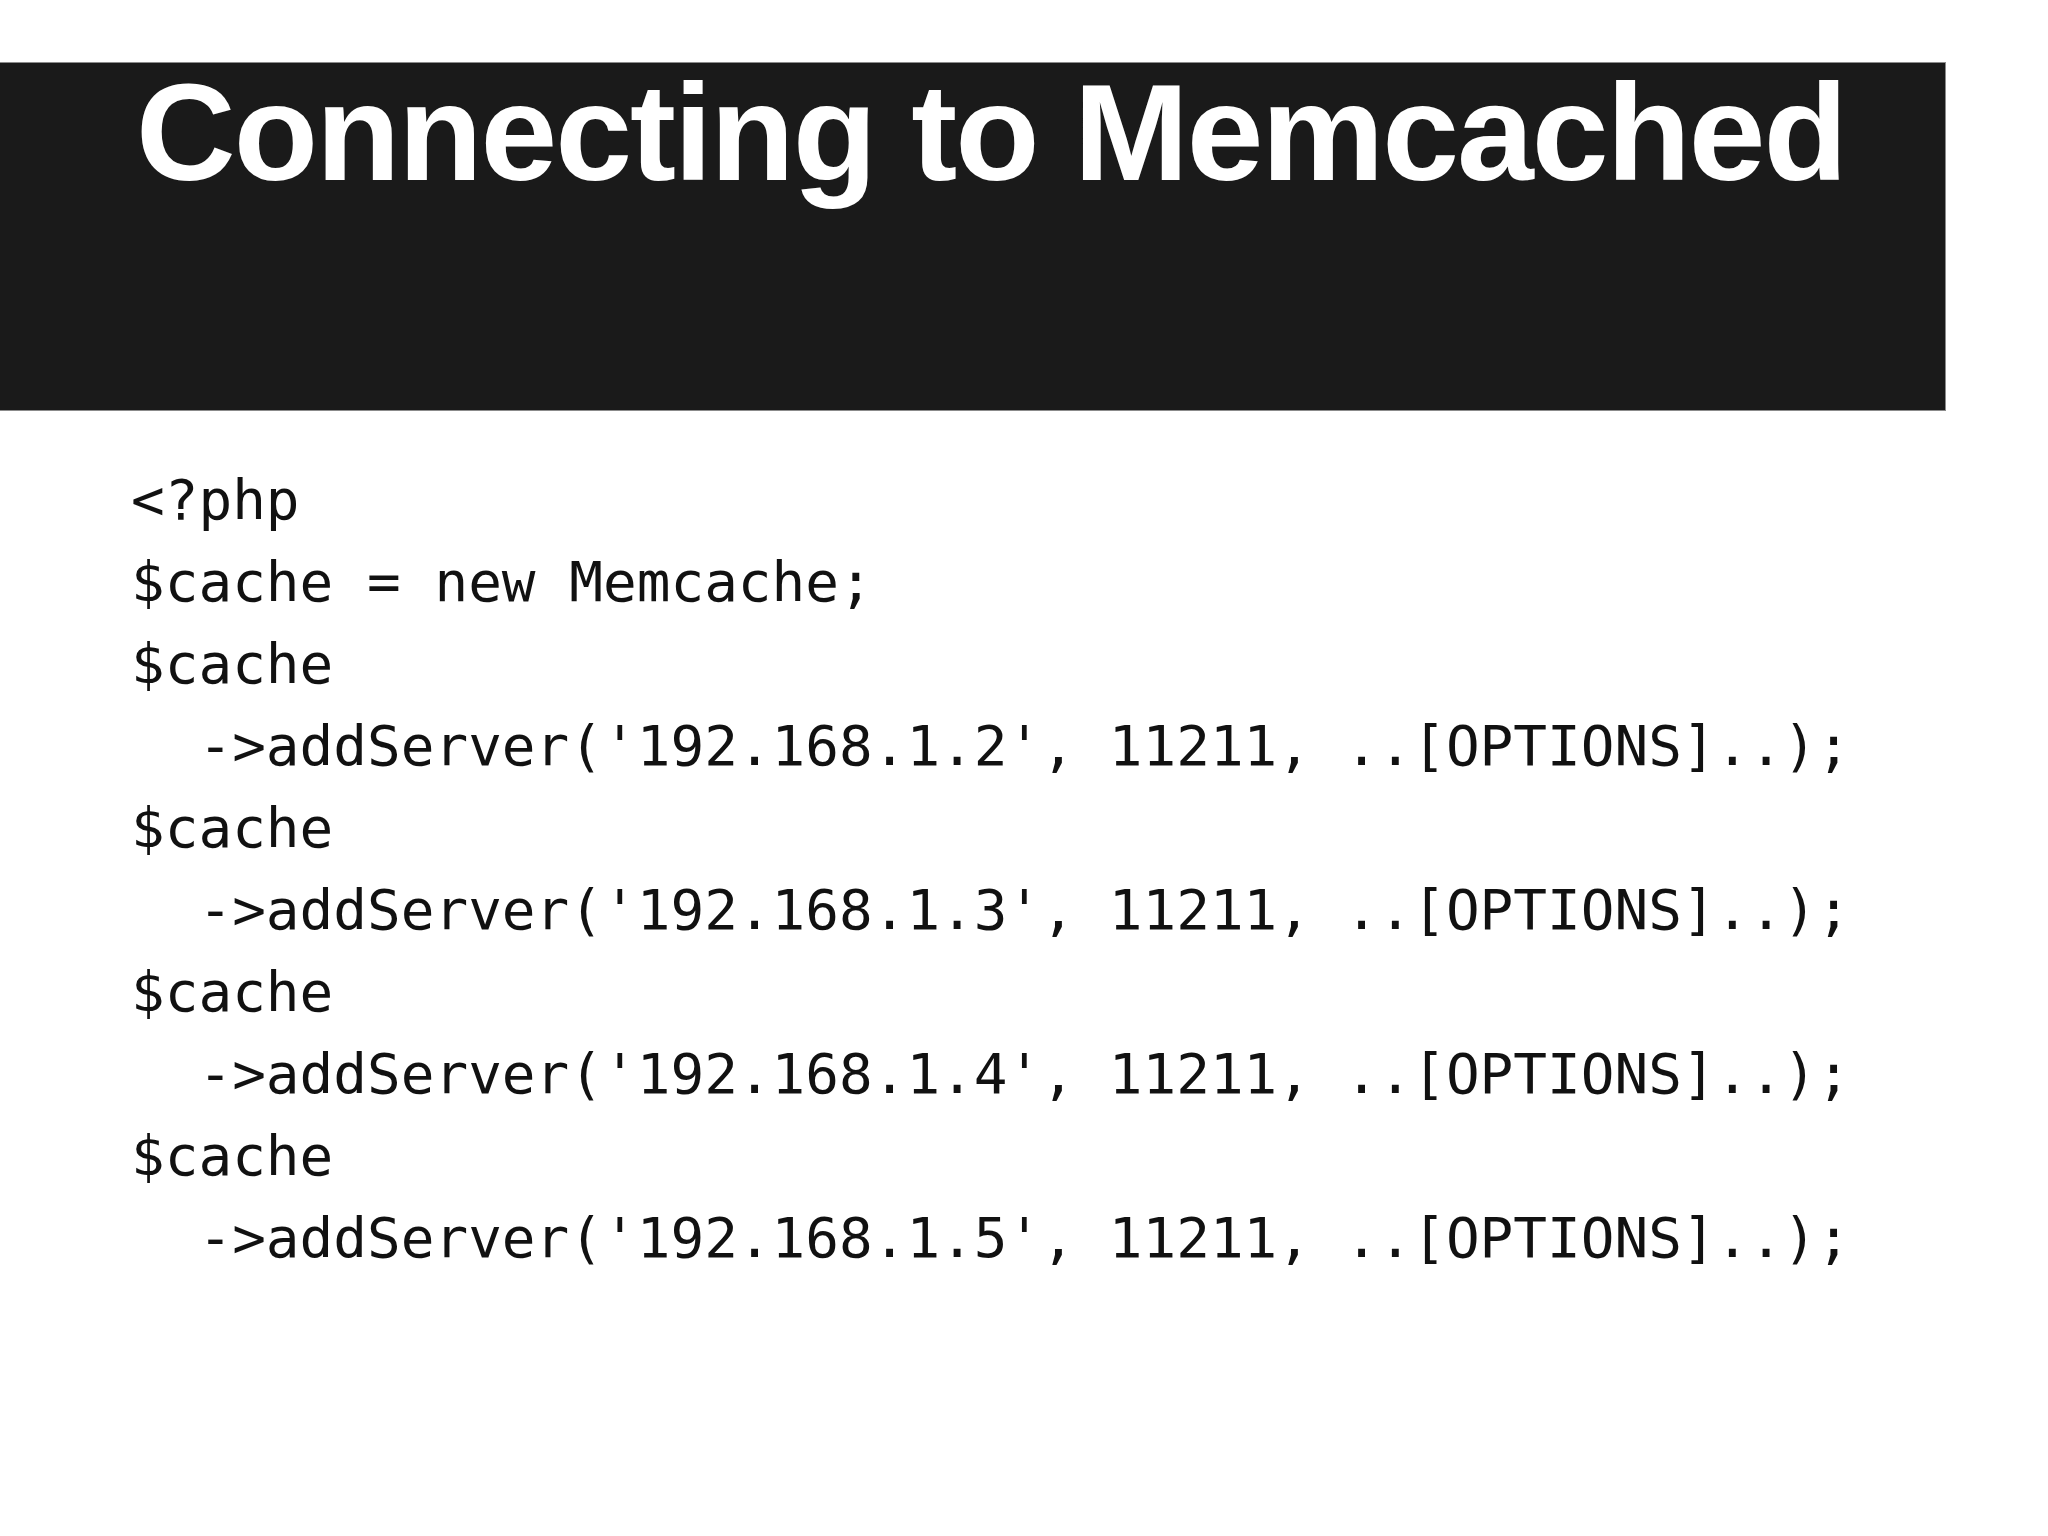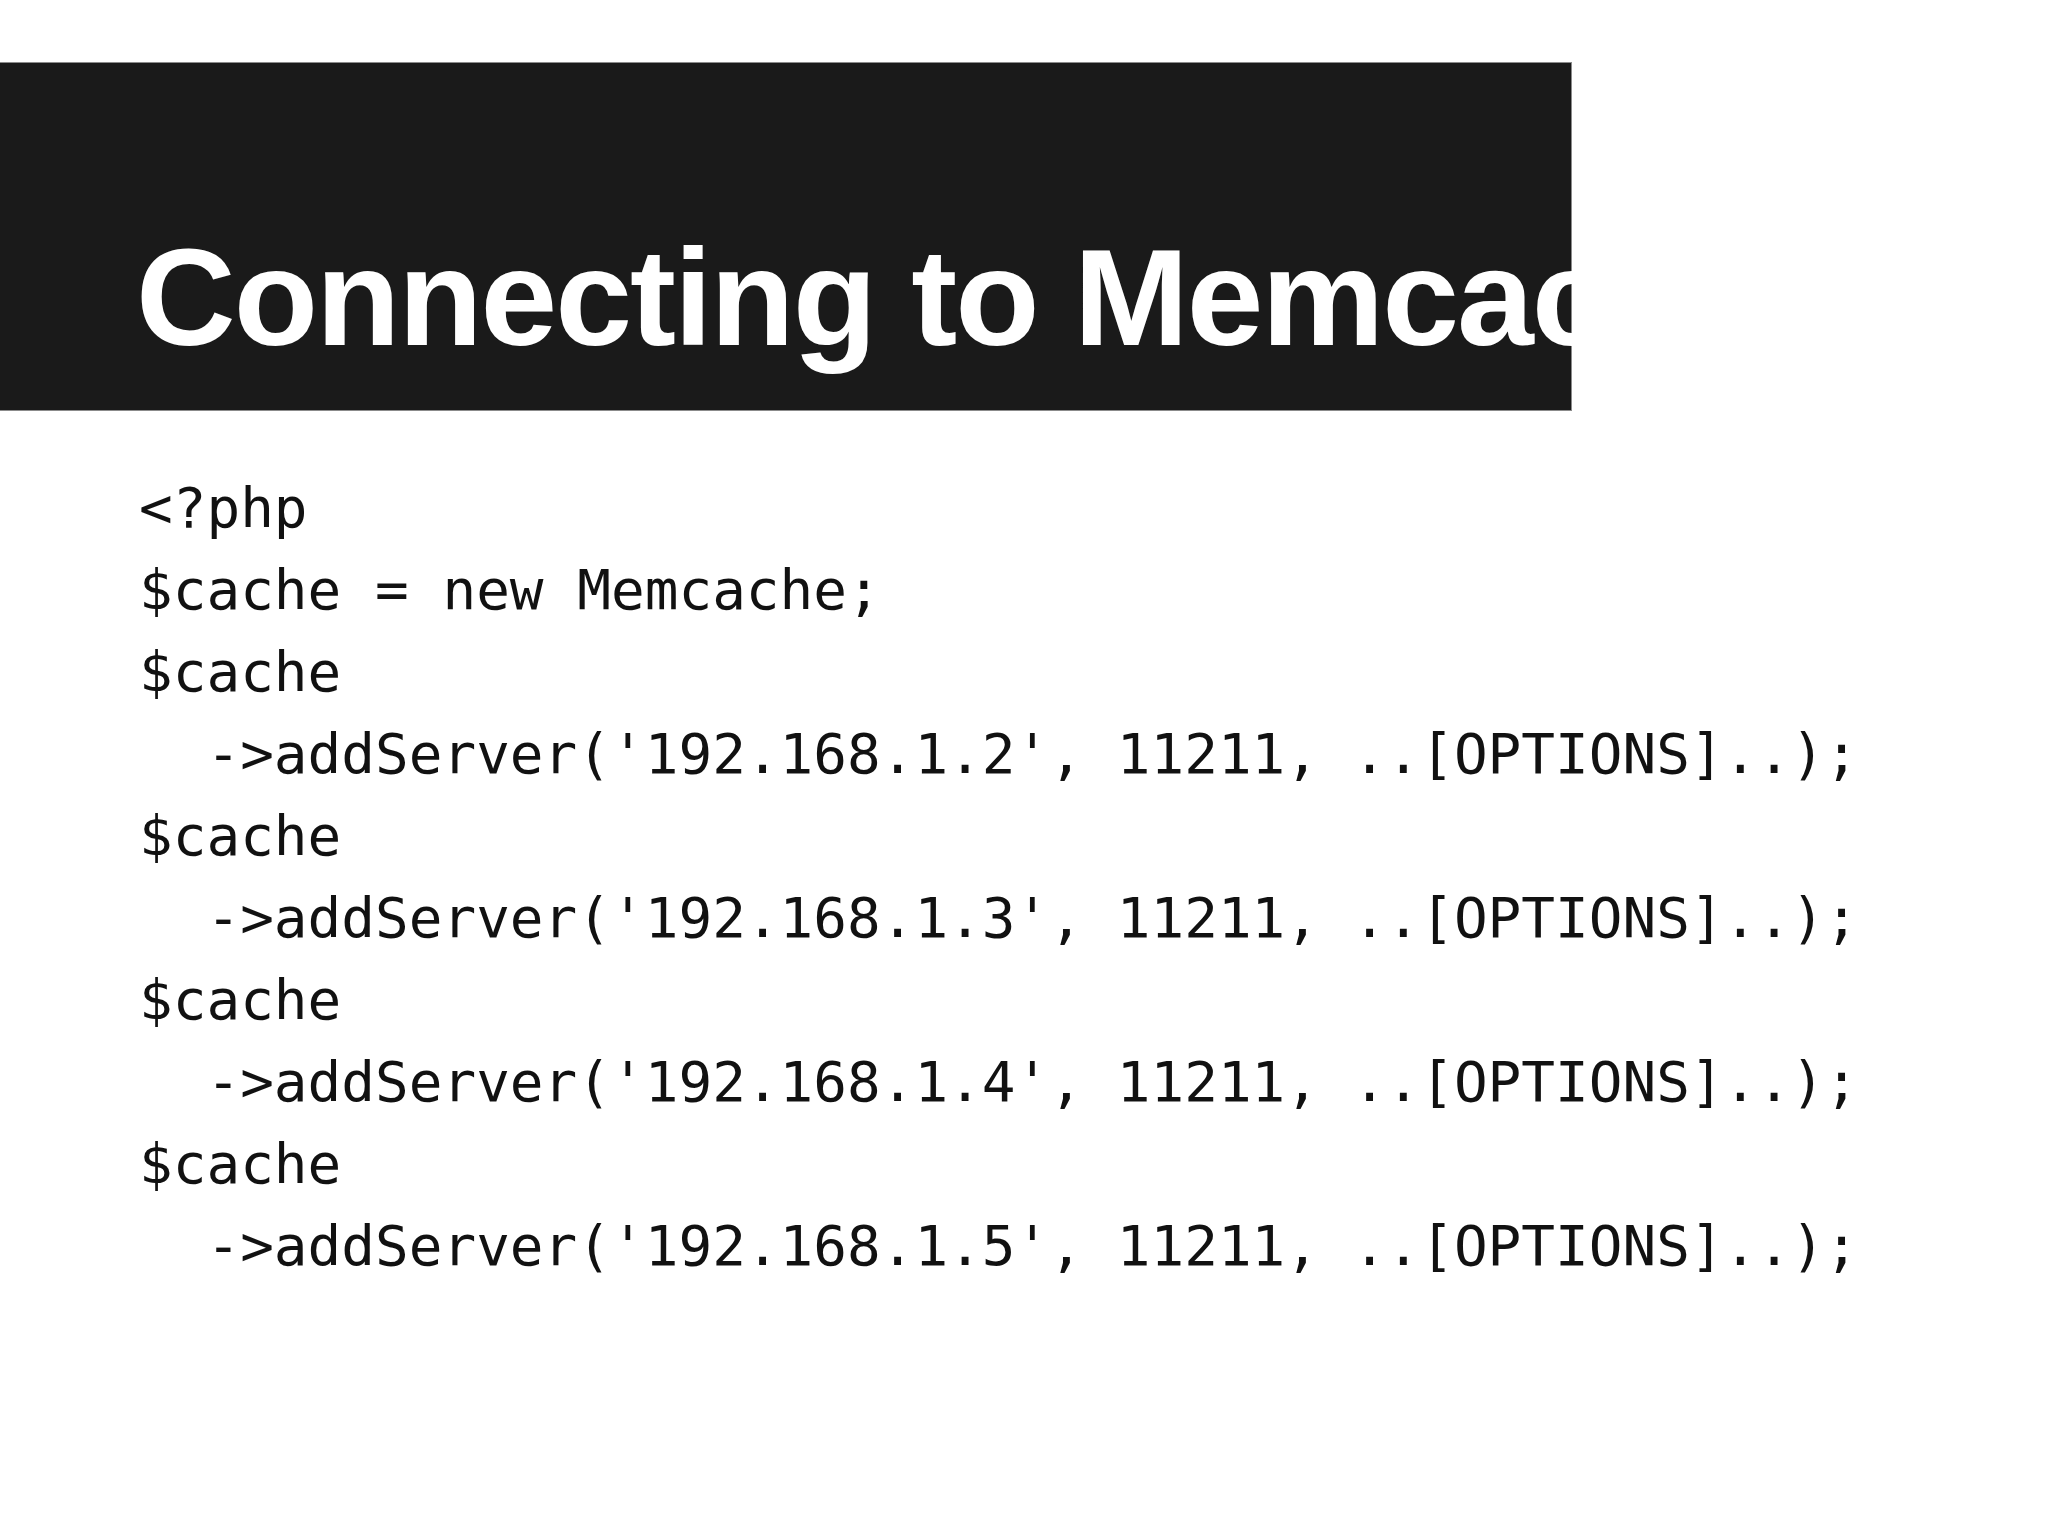--- a/index.html
+++ b/index.html
@@ -14,45 +14,45 @@
   .slide {
     position: relative;
     width: 2048px;
     height: 1536px;
     background: #ffffff;
   }
   .title-banner {
     position: absolute;
     left: 0;
     top: 62px;
-    width: 1572px;
+    width: 1946px;
     height: 349px;
     background: #1a1a1a;
     border: 1px solid #8b8b8b;
     border-left: none;
     box-sizing: border-box;
     display: flex;
-    align-items: flex-end;
+    align-items: flex-start;
   }
   .slide-title {
     color: #ffffff;
     font-family: "Liberation Sans", sans-serif;
     font-weight: bold;
     font-size: 138px;
     letter-spacing: -2px;
     line-height: 1;
     padding-left: 136px;
     padding-bottom: 44px;
     white-space: nowrap;
   }
   .code-block {
     position: absolute;
     left: 131px;
     top: 459px;
-    margin: 8px;
+    margin: 0;
     font-family: "DejaVu Sans Mono", monospace;
     font-size: 56px;
     line-height: 82px;
     color: #111111;
     white-space: pre;
   }
   .code-line {
     height: 82px;
     white-space: pre;
   }

